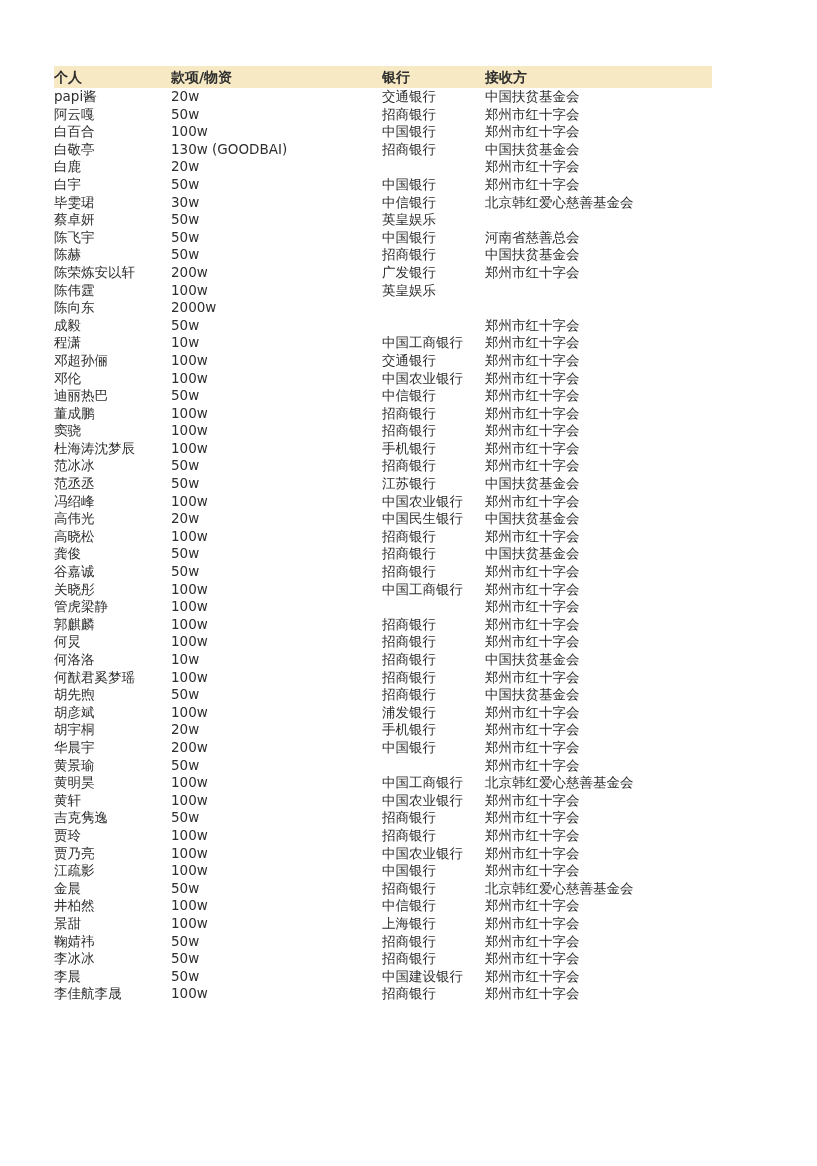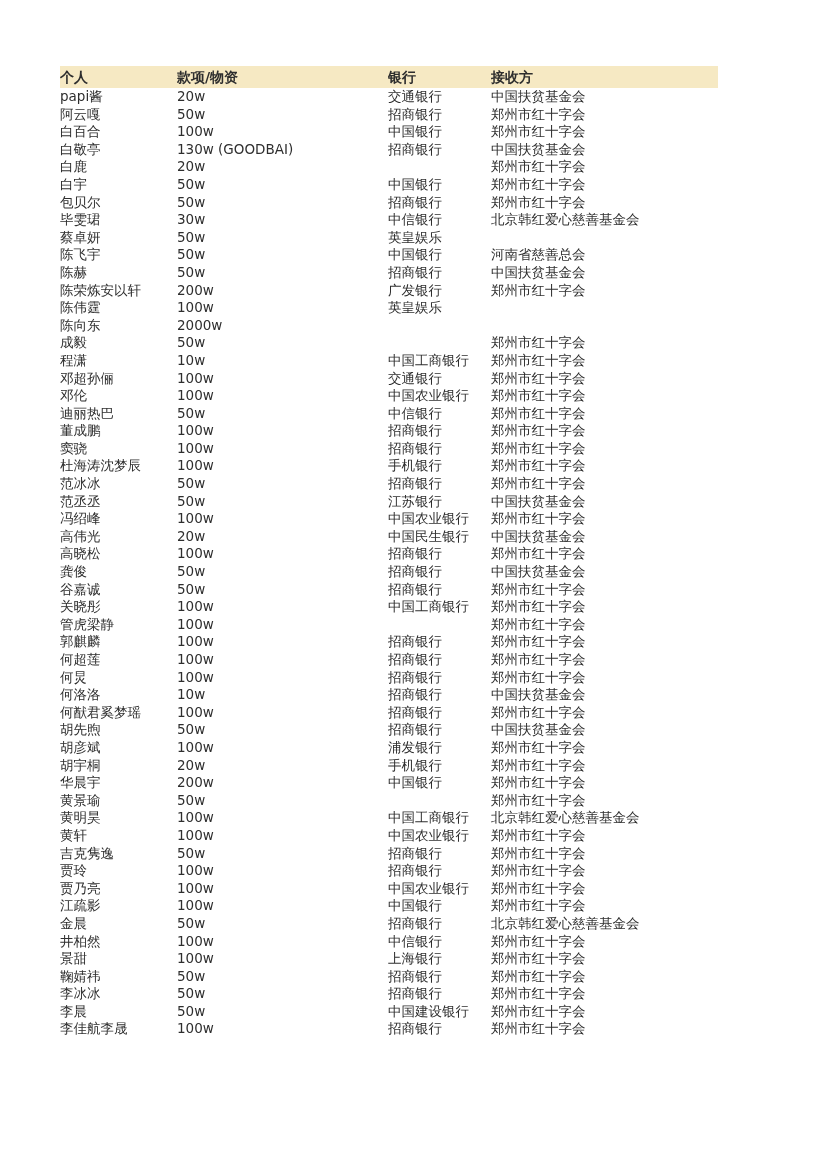--- a/index.html
+++ b/index.html
@@ -9,21 +9,21 @@
   }
   body {
     width: 817px;
     height: 1166px;
     position: relative;
     overflow: hidden;
     font-family: "DejaVu Sans", "Liberation Sans", sans-serif;
   }
   .sheet {
     position: absolute;
-    left: 60px;
+    left: 54px;
     top: 66px;
     width: 658px;
   }
   table.donations {
     border-collapse: collapse;
     table-layout: fixed;
     width: 658px;
   }
   col.c-person   { width: 117px; }
   col.c-amount   { width: 211px; }
@@ -103,26 +103,20 @@
           <td></td>
           <td>郑州市红十字会</td>
         </tr>
         <tr>
           <td>白宇</td>
           <td>50w</td>
           <td>中国银行</td>
           <td>郑州市红十字会</td>
         </tr>
         <tr>
-          <td>包贝尔</td>
-          <td>50w</td>
-          <td>招商银行</td>
-          <td>郑州市红十字会</td>
-        </tr>
-        <tr>
           <td>毕雯珺</td>
           <td>30w</td>
           <td>中信银行</td>
           <td>北京韩红爱心慈善基金会</td>
         </tr>
         <tr>
           <td>蔡卓妍</td>
           <td>50w</td>
           <td>英皇娱乐</td>
           <td></td>
@@ -254,26 +248,20 @@
           <td>郑州市红十字会</td>
         </tr>
         <tr>
           <td>管虎梁静</td>
           <td>100w</td>
           <td></td>
           <td>郑州市红十字会</td>
         </tr>
         <tr>
           <td>郭麒麟</td>
-          <td>100w</td>
-          <td>招商银行</td>
-          <td>郑州市红十字会</td>
-        </tr>
-        <tr>
-          <td>何超莲</td>
           <td>100w</td>
           <td>招商银行</td>
           <td>郑州市红十字会</td>
         </tr>
         <tr>
           <td>何炅</td>
           <td>100w</td>
           <td>招商银行</td>
           <td>郑州市红十字会</td>
         </tr>

